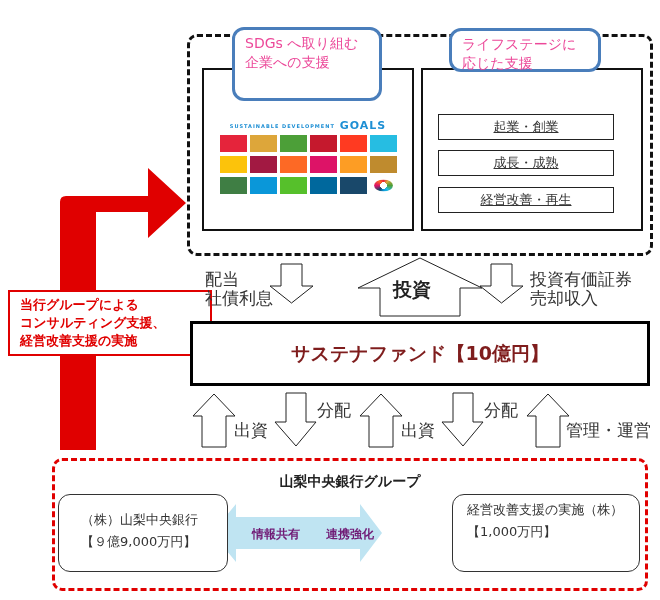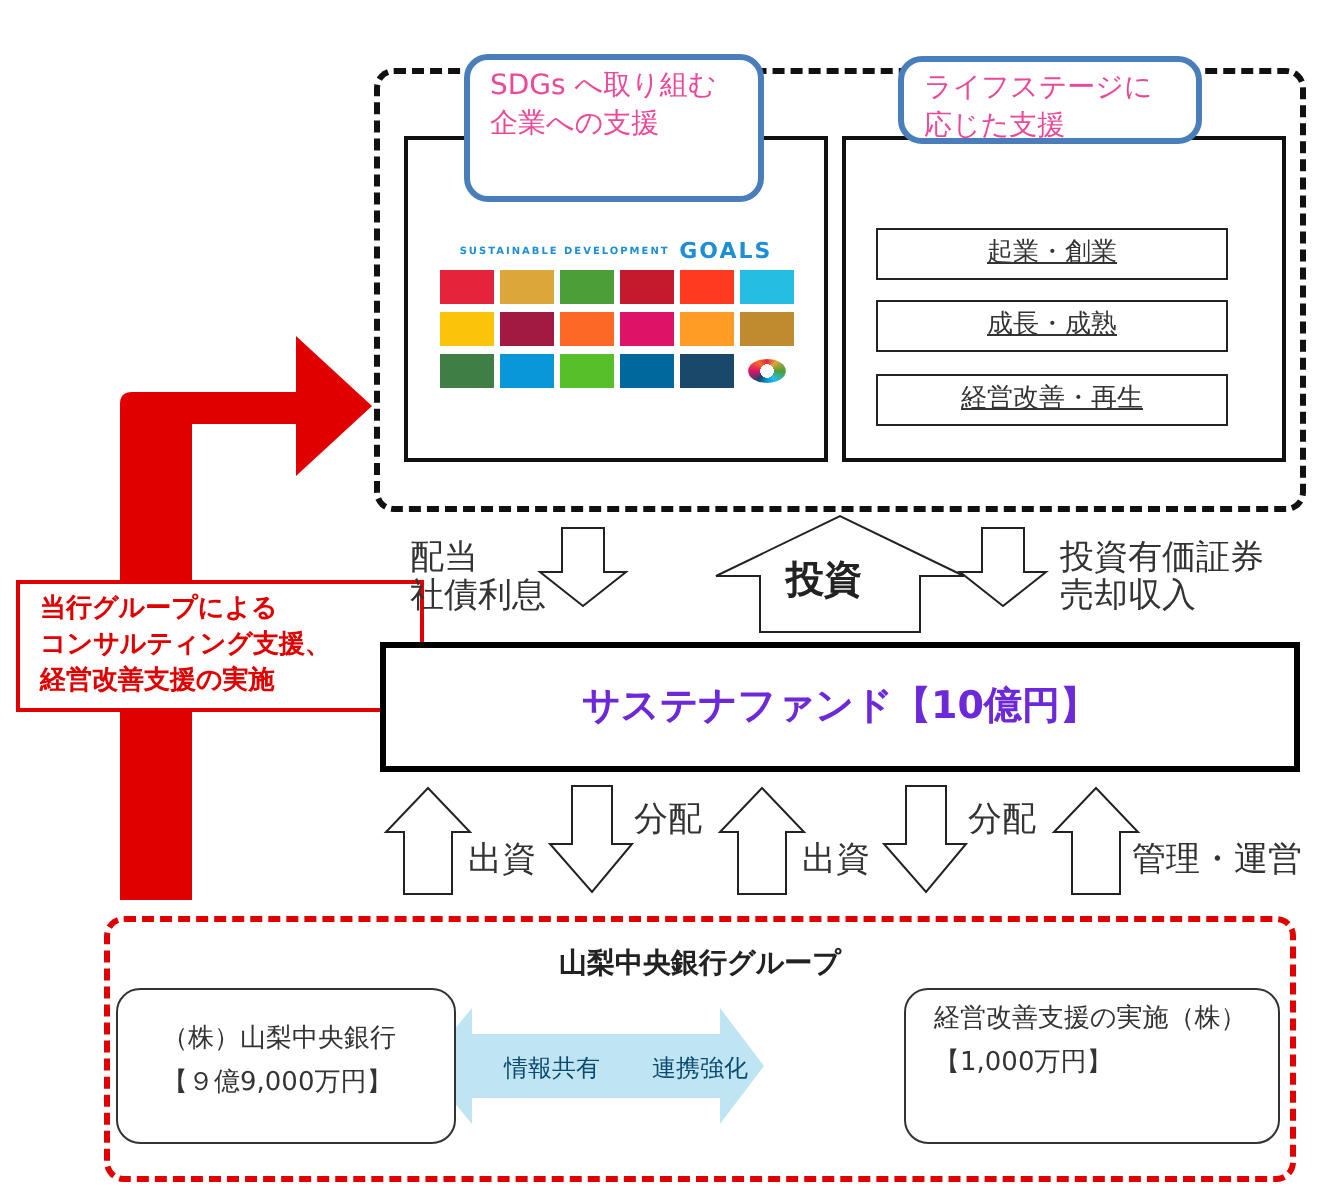--- a/index.html
+++ b/index.html
@@ -48,40 +48,40 @@
       left: 8px; top: 259px; width: 204px; height: 66px;
       border: 2.5px solid #e00000; background: #fff;
       color: #e00000; font-weight: bold; font-size: 13px; line-height: 18px;
       padding: 4px 10px;
       margin-top: 31px;
     }
 
     .fund {
       left: 190px; top: 321px; width: 460px; height: 65px;
       border: 3px solid #000; background: #fff; text-align: center;
-      font-size: 19px; font-weight: bold; line-height: 59px; color: #6d28d9;
+      font-size: 19px; font-weight: bold; line-height: 59px; color: #7f1d1d;
     }
 
     .small-label { font-size: 17px; line-height: 19px; color: #333; }
     .invest-label { left: 393px; top: 277px; font-size: 19px; font-weight: bold; color: #222; }
 
     .bank-group {
       left: 52px; top: 458px; width: 596px; height: 133px;
       border: 3px dashed #e00000; border-radius: 10px;
     }
     .bank-title {
       left: 250px; top: 473px; width: 200px; text-align: center; font-size: 14px;
       font-weight: bold; color: #222;
     }
     .entity {
       border: 1.5px solid #333; border-radius: 12px; background: #fff;
       font-size: 13px; line-height: 22px; color: #333;
     }
     .entity-bank { left: 58px; top: 494px; width: 146px; height: 78px; padding: 14px 0 0 18px; }
-    .collab-label { color: #0c4a6e; font-weight: normal; font-size: 12px; }
+    .collab-label { color: #701a75; font-weight: bold; font-size: 12px; }
   </style>
 </head>
 <body>
 
 <svg class="bg" width="660" height="600">
 
   <path d="M60 450 L60 202 Q60 196 66 196 L148 196 L148 168 L186 203 L148 238 L148 212 L96 212 L96 450 Z" fill="#e00000"></path>
 
   <path d="M281 264 L302 264 L302 286 L313 286 L291.5 303 L270 286 L281 286 Z" fill="#fff" stroke="#222" stroke-width="1"></path>
 

